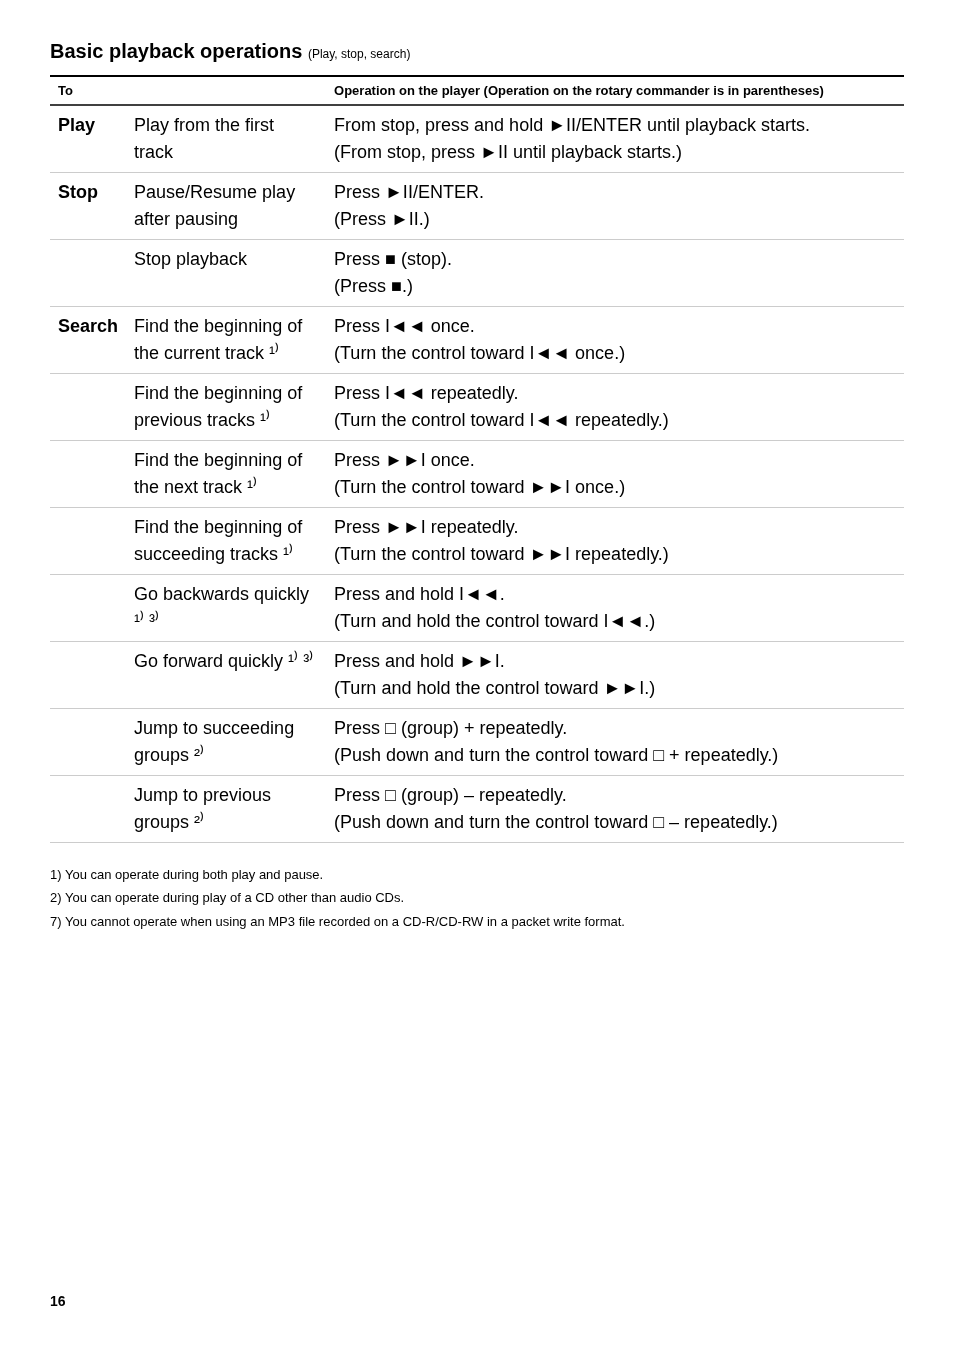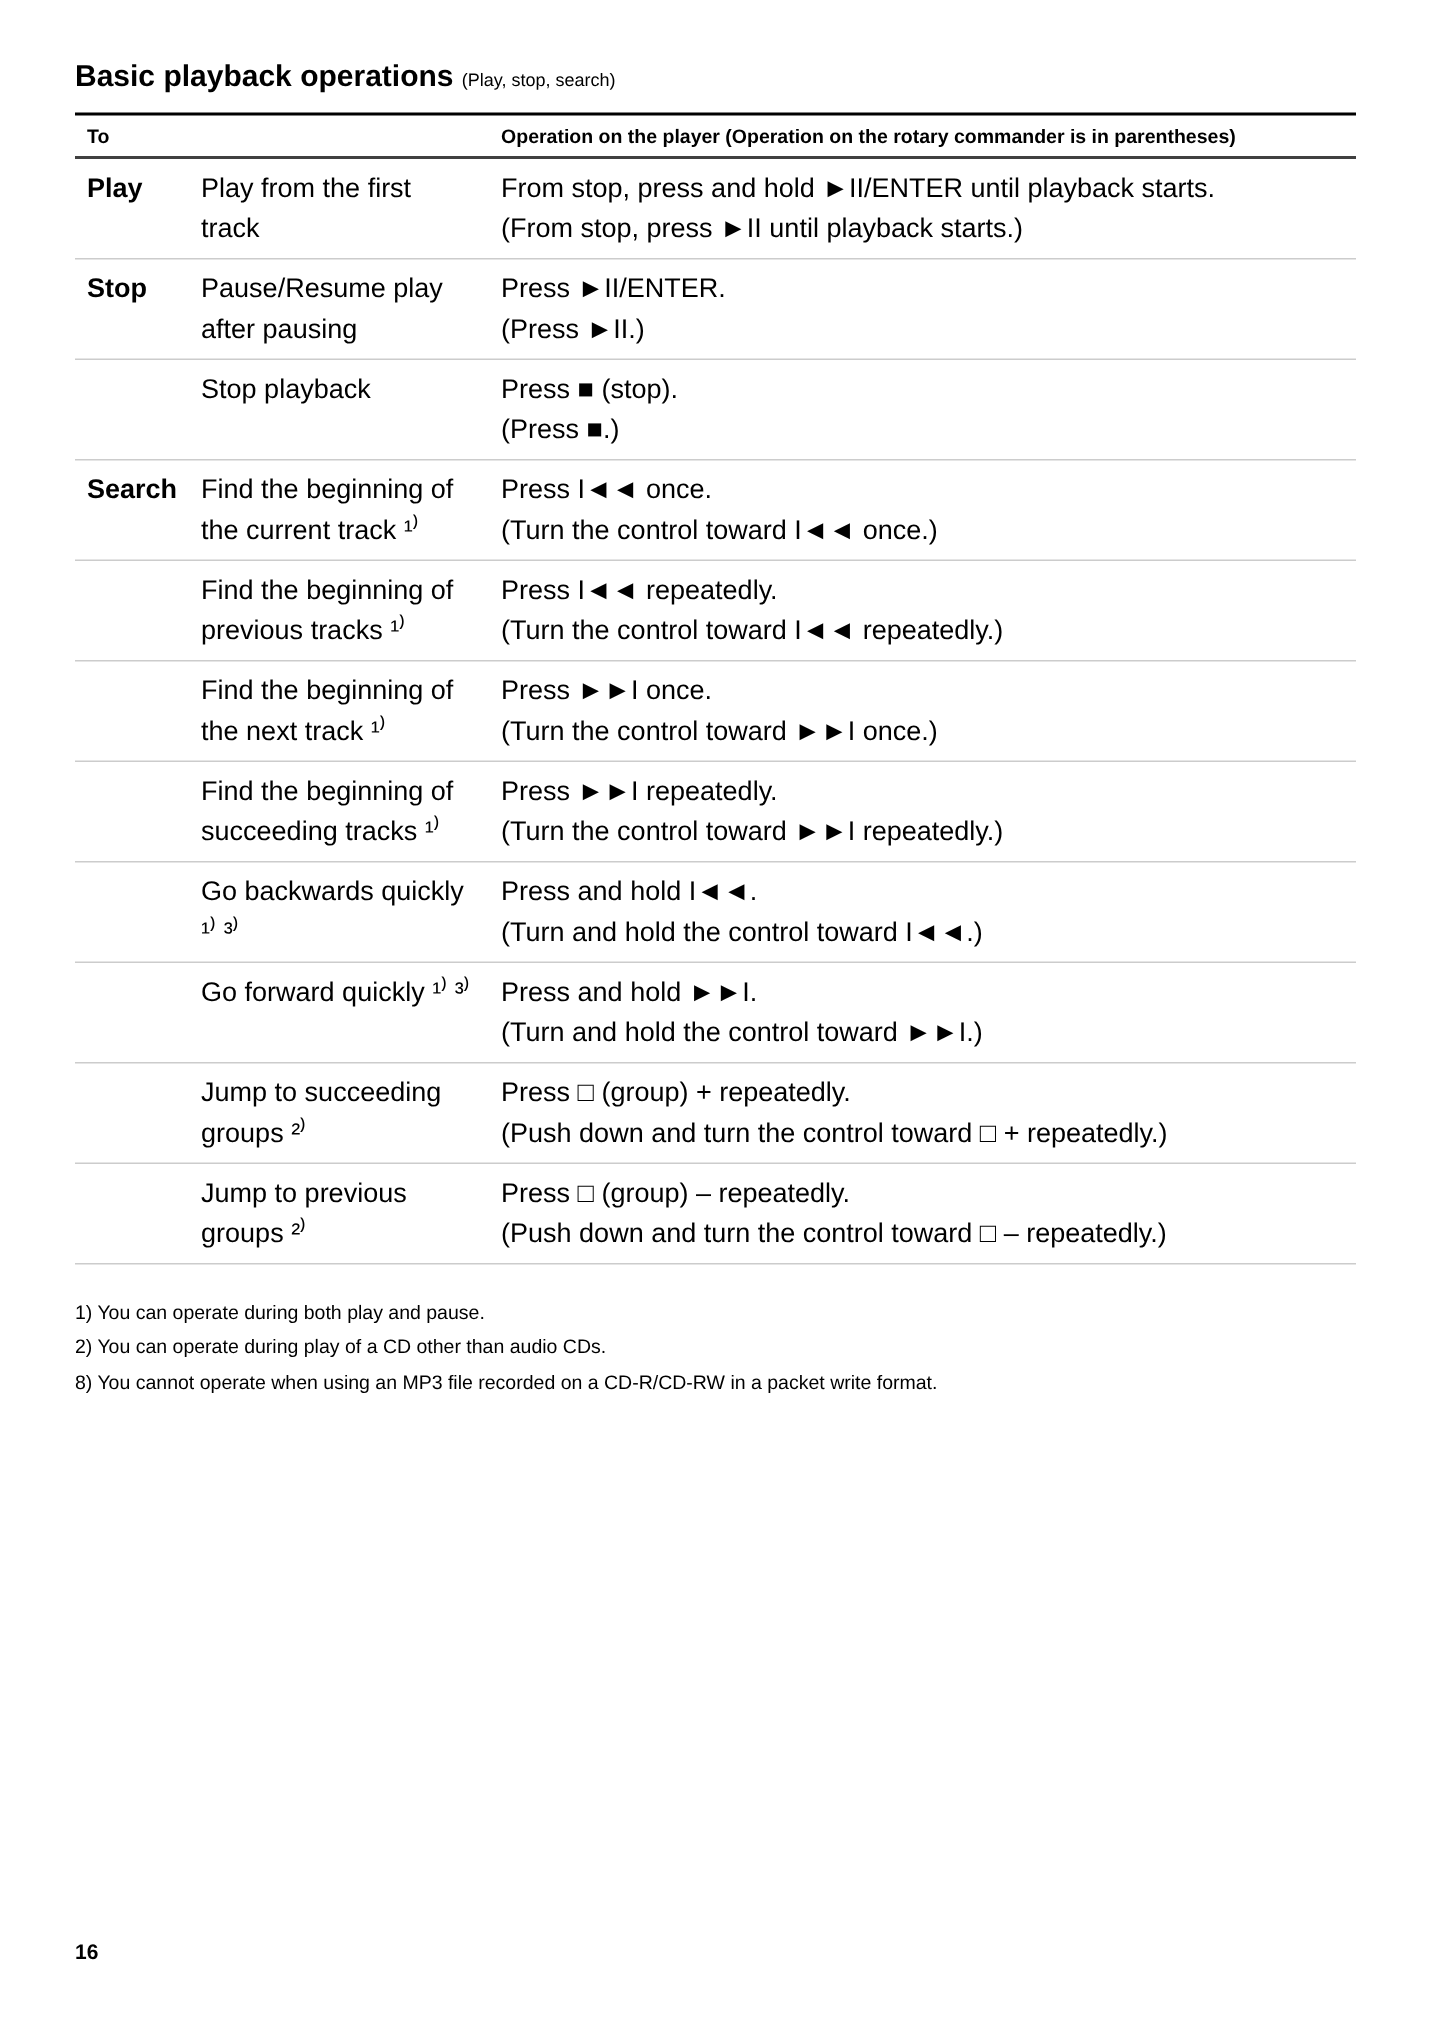--- a/index.html
+++ b/index.html
@@ -145,16 +145,16 @@
         <td class="col-to section-label"></td>
         <td class="col-action">Jump to previous groups ²⁾</td>
         <td class="col-operation">Press □ (group) – repeatedly.<br>(Push down and turn the control toward □ – repeatedly.)</td>
       </tr>
     </tbody>
 </table>
 
 <div class="footnotes" id="footnotes-container">
     <p>1) You can operate during both play and pause.</p>
     <p>2) You can operate during play of a CD other than audio CDs.</p>
-    <p>8) You cannot operate when using an MP3 file recorded on a CD-R/CD-RW in a packet write format.</p>
+    <p>7) You cannot operate when using an MP3 file recorded on a CD-R/CD-RW in a packet write format.</p>
   </div>
 
 <div class="page-number">16</div>
 
 </body></html>

